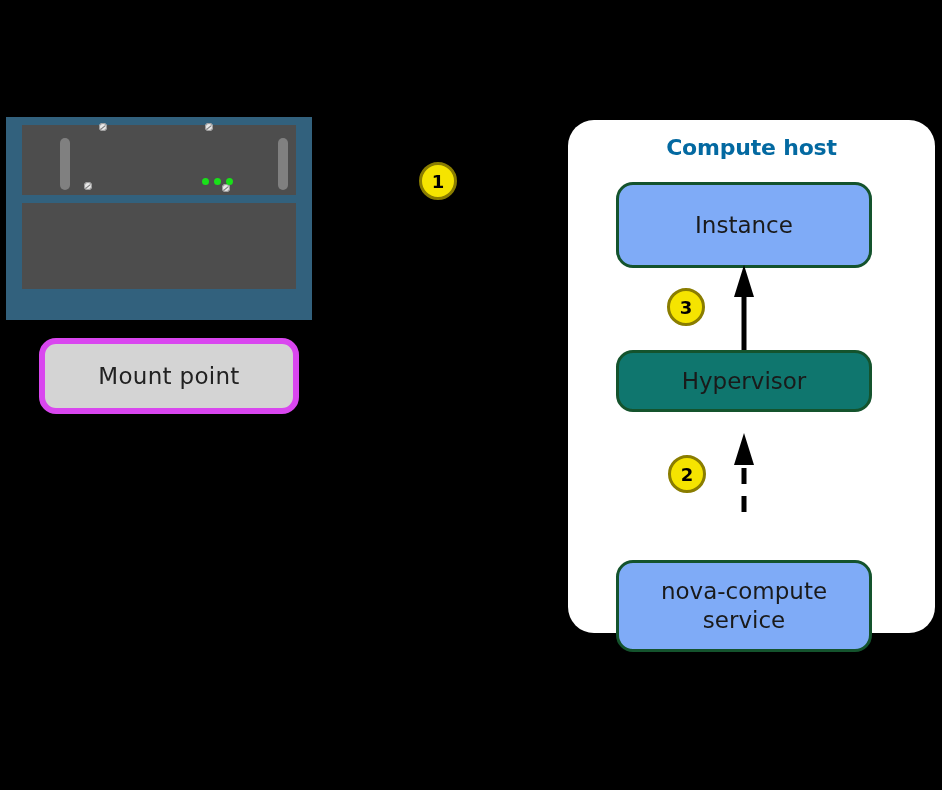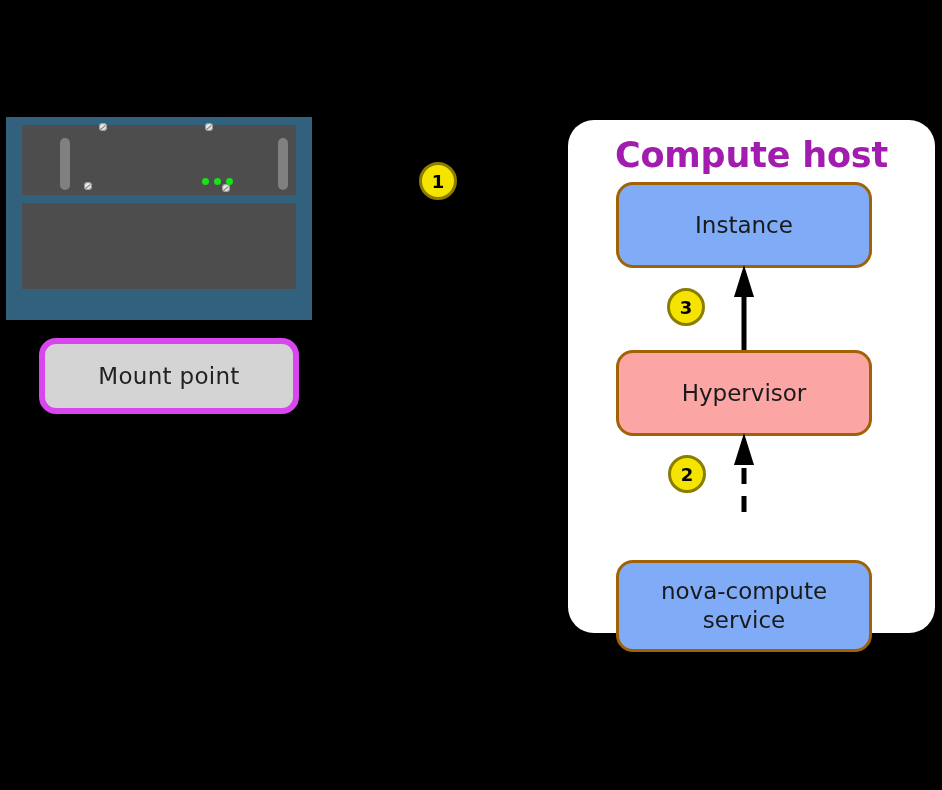--- a/index.html
+++ b/index.html
@@ -133,29 +133,29 @@
     height: 513px;
     background: #ffffff;
     border-radius: 26px;
   }
   #compute-host-title {
     position: absolute;
     left: 0;
     right: 0;
     top: 15px;
     text-align: center;
-    font-size: 35px;
+    font-size: 22px;
     font-weight: bold;
-    color: #a21caf;
+    color: #0369a1;
     letter-spacing: -0.2px;
   }
 
   .node-box {
     position: absolute;
-    border: 3px solid #a16207;
+    border: 3px solid #14532d;
     border-radius: 17px;
     box-sizing: border-box;
     display: flex;
     align-items: center;
     justify-content: center;
     text-align: center;
     font-size: 23px;
     color: #1a1a1a;
     line-height: 1.25;
   }
@@ -163,22 +163,22 @@
     left: 48px;
     top: 62px;
     width: 256px;
     height: 86px;
     background: #7fabf7;
   }
   #node-hypervisor {
     left: 48px;
     top: 230px;
     width: 256px;
-    height: 86px;
-    background: #fca5a5;
+    height: 62px;
+    background: #0f766e;
   }
   #node-nova-compute {
     left: 48px;
     top: 392px;
     width: 256px;
     height: 92px;
     background: #7fabf7;
     margin-top: 48px;
   }
 

